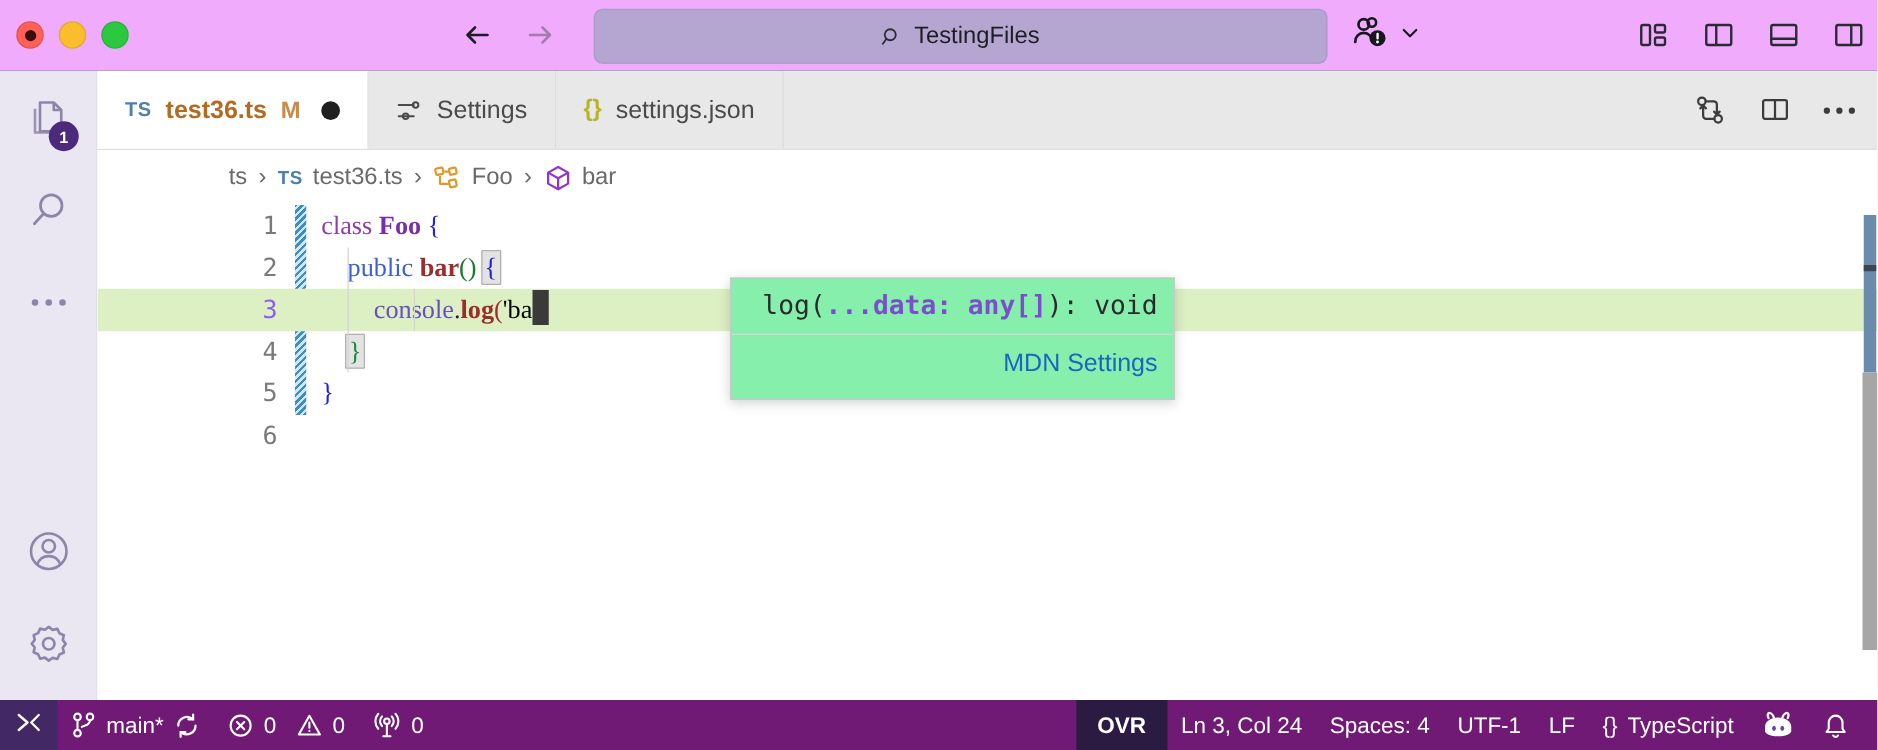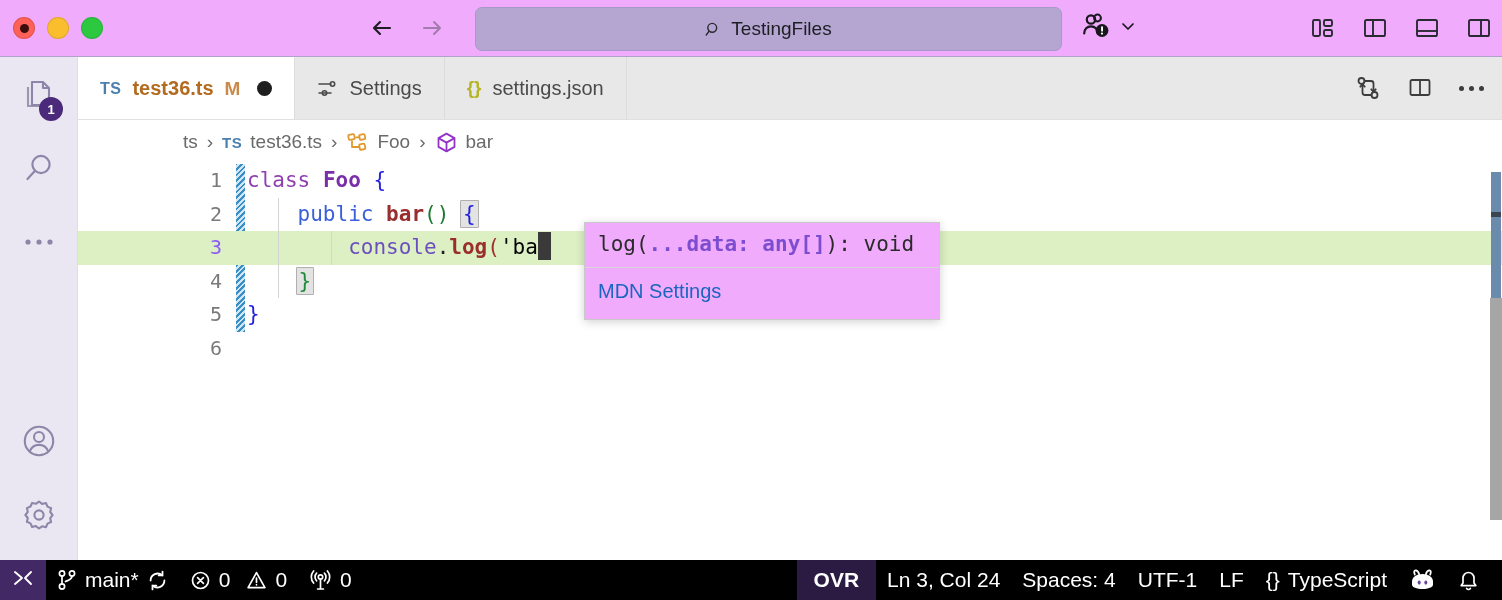--- a/index.html
+++ b/index.html
@@ -187,23 +187,24 @@
     margin-left: 106px;
   }
   .crow.active .ln { color: #8b5cf6; }
   .gutterstrip {
     position: absolute; left: 158px; top: 0; width: 9px; height: 167.5px;
     background: repeating-linear-gradient(
       -45deg, #3b8ec4 0 2px, #cfe6f5 2px 4px
     );
   }
   .ctext {
-    margin-left: 25px;
+    margin-left: 35px;
     white-space: pre;
     position: relative;
+    font-family: Liberation Serif, serif;
   }
   .indentguide {
     position: absolute; width: 1px; background: #d4d4d4;
   }
   .tk-key      { color: #8f3fb0; }
   .tk-classname{ color: #7a2fa8; font-weight: bold; }
   .tk-brace-b  { color: #2222dd; }
   .tk-modifier { color: #3b5fd9; }
   .tk-method   { color: #9a2d2d; font-weight: bold; }
   .tk-paren    { color: #1f7a32; }
@@ -221,24 +222,25 @@
     width: 13px; height: 28px;
     background: #3a3a3a;
     vertical-align: -6px;
   }
 
   
   .hover {
     position: absolute;
     left: 506px; top: 58px;
     width: 354px;
-    background: #f0abfc;
+    background: #86efac;
     border: 1px solid #c8c8c8;
     box-shadow: 0 2px 9px rgba(0,0,0,.18);
     z-index: 40;
+    text-align: right;
   }
   .hover .sig {
     padding: 9px 13px 11px 13px;
     font-family: "DejaVu Sans Mono", "Liberation Mono", monospace;
     font-size: 21px;
     color: #2a2a2a;
     border-bottom: 1px solid #d6d6d6;
     white-space: nowrap;
   }
   .hover .sig .hl { color: #7c4dcf; font-weight: bold; }
@@ -261,23 +263,23 @@
     background: #3c4450;
   }
   .ovslider {
     position: absolute; right: 0; width: 12px;
     background: #a6a6a6;
   }
 
   
   .statusbar {
     height: 40px; min-height: 40px;
-    background: #000000;
+    background: #701a75;
     display: flex; align-items: flex-start;
-    color: #ffffff; font-size: 21px;
+    color: #ffffff; font-size: 18px;
     position: relative;
   }
   .remote {
     background: #432866; height: 40px;
     display: flex; align-items: center; justify-content: center;
     width: 46px;
   }
   .sb-left { display: flex; align-items: center; }
   .sbitem {
     display: flex; align-items: center; gap: 8px;

